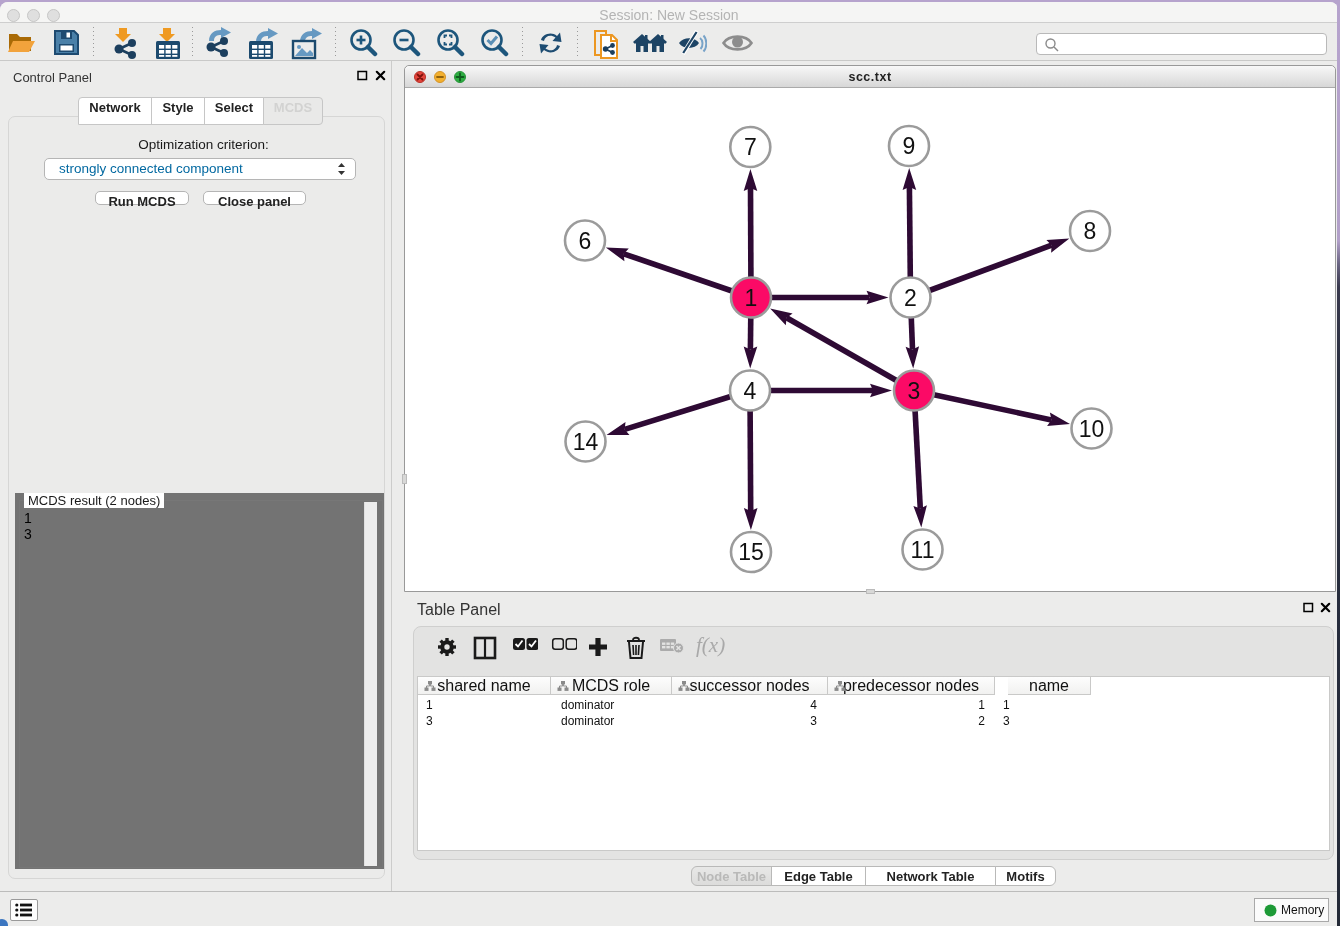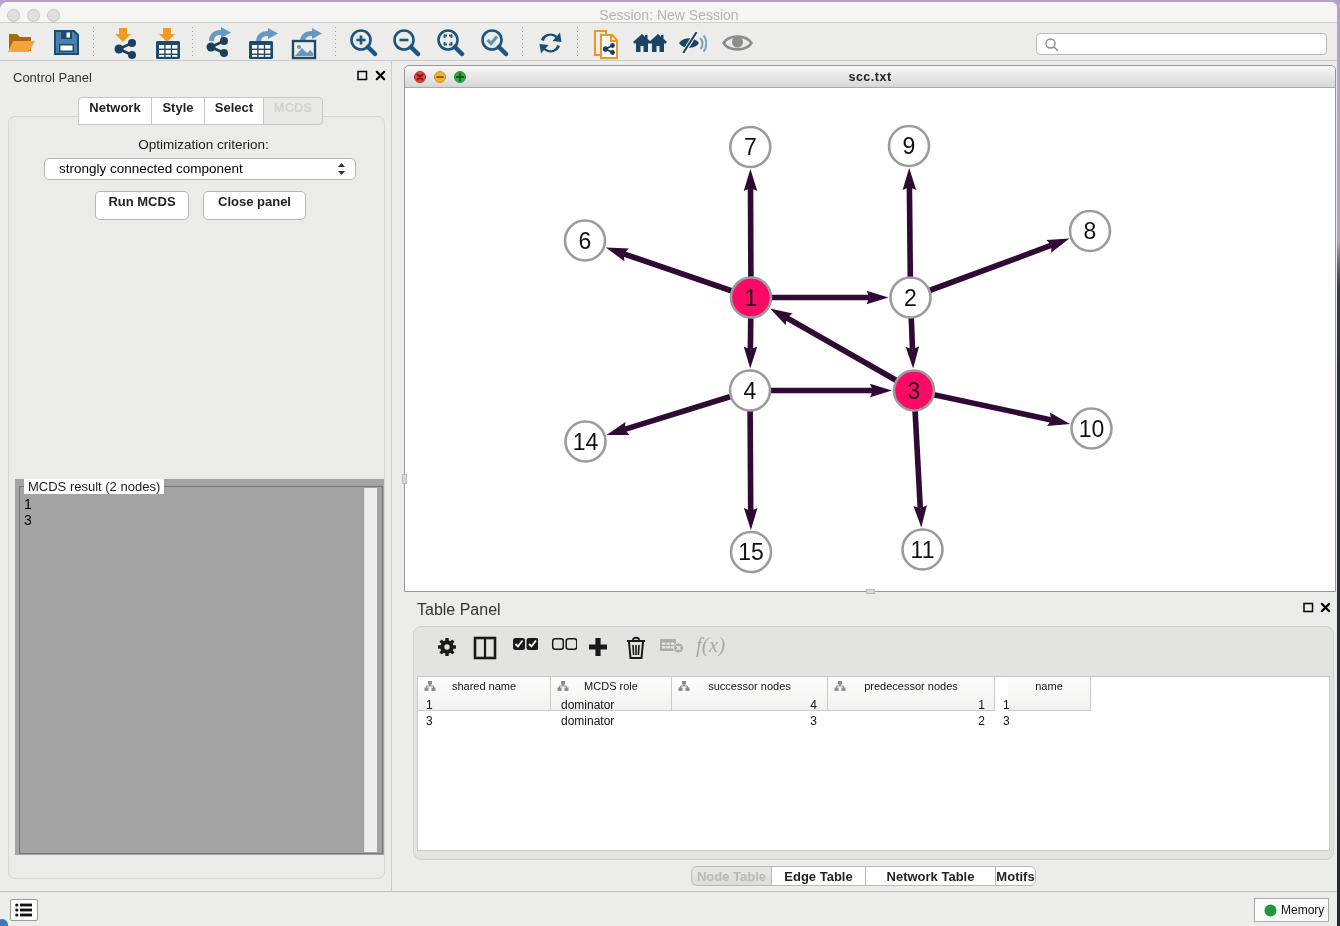--- a/index.html
+++ b/index.html
@@ -35,25 +35,25 @@
   #cphead { position:absolute; left:13px; top:9px; font-size:13px; color:#333; }
   .wbtn { position:absolute; font-size:12px; color:#000; font-weight:bold; }
   .tab { position:absolute; top:36px; height:28px; background:#fff; border:1px solid #c6c6c6;
     font-size:13px; font-weight:bold; color:#222; text-align:center; line-height:19px; }
   #cpbody { position:absolute; left:8px; top:55px; width:377px; height:763px;
     background:#ebebea; border:1px solid #d6d6d5; border-radius:7px; }
   #optlabel { position:absolute; left:0; top:76px; width:100%; text-align:center;
     font-size:13.5px; color:#1a1a1a;padding-left:16px; }
   #dropdown { position:absolute; left:44px; top:97px; width:312px; height:22px;
     background:#fff; border:1px solid #b5b5b5; border-radius:5px;
-    font-size:13.5px; color:#000000; line-height:20px; padding-left:14px; }
-  .btn { position:absolute; top:130px; height:29px; background:#fff;
+    font-size:13.5px; color:#0369a1; line-height:20px; padding-left:14px; }
+  .btn { position:absolute; top:130px; height:14px; background:#fff;
     border:1px solid #b5b5b5; border-radius:5px; font-size:13px; font-weight:bold; color:#222;
     text-align:center; line-height:20px; }
-  #fieldset { position:absolute; left:15px; top:418px; width:369px; height:376px; background:#a3a3a3; }
+  #fieldset { position:absolute; left:15px; top:432px; width:369px; height:376px; background:#737373; }
   #fsborder { position:absolute; left:4px; top:7px; width:364px; height:368px;
     border:1px solid #777; }
   #fslegend { position:absolute; left:9px; top:0px; background:#fff; padding:0 4px;
     font-size:13px; color:#1a1a1a; }
   #fsscroll { position:absolute; right:7px; top:9px; width:13px; height:364px;
     background:#ededed; border-left:1px solid #e0e0e0; }
   #fstext { position:absolute; left:9px; top:17px; font-size:14px; color:#000; line-height:16.4px; }
   
   #statusbar { left:0; top:891px; width:1338px; height:35px; background:#ececeb;
     border-top:1px solid #bcbcbb; }
@@ -337,23 +337,23 @@
 <text x="346.0" y="471.0" font-size="23" fill="#111" text-anchor="middle">15</text>
   </svg>
 </div>
 <style>
   #tpanel { left:404px; top:595px; width:936px; height:296px; background:#ececeb; }
   #tphead { position:absolute; left:13px; top:6px; font-size:16px; color:#333; }
   #tpbox { position:absolute; left:9px; top:31px; width:921px; height:234px;
     background:#e3e3e2; border:1px solid #cfcfce; border-radius:8px; }
   #tptable { position:absolute; left:13px; top:81px; width:913px; height:175px; background:#fff;
     border:1px solid #c9c9c8; }
-  .th { position:absolute; top:0; height:34px; border-right:1px solid #c9c9c8;
+  .th { position:absolute; top:0; height:18px; border-right:1px solid #c9c9c8;
     background:linear-gradient(180deg,#fdfdfd 0,#f1f1f0 100%); border-bottom:1px solid #c9c9c8;
-    font-size:11px; color:#111; text-align:center; line-height:18px; }
+    font-size:16px; color:#111; text-align:center; line-height:18px; }
   .sorticon { position:absolute; left:6px; top:3px; }
   .td { position:absolute; font-size:12px; color:#111; height:16px; line-height:16px; }
   .tabbar { position:absolute; left:0; top:271px; width:100%; }
   .btab { position:absolute; height:20px; background:#fff; border:1px solid #b9b9b8;
     font-size:13px; font-weight:bold; color:#222; text-align:center; line-height:19px; }
   #ticonrow svg { position:absolute; top:0; }
 </style>
 <div class="abs" id="tpanel">
   <div id="tphead">Table Panel</div>
   <svg class="wbtn" style="left:899px;top:7px" width="11" height="11" viewBox="0 0 11 11">
@@ -467,21 +467,21 @@
     <div class="td" style="left:8px;top:36px">3</div>
     <div class="td" style="left:143px;top:36px">dominator</div>
     <div class="td" style="left:254px;top:36px;width:145px;text-align:right">3</div>
     <div class="td" style="left:410px;top:36px;width:157px;text-align:right">2</div>
     <div class="td" style="left:585px;top:36px">3</div>
   </div>
   <div class="tabbar">
     <div class="btab" style="left:287px;width:81px;border-radius:6px 0 0 6px;background:linear-gradient(180deg,#e8e8e7,#dcdcdb);color:#b9b9b8">Node Table</div>
     <div class="btab" style="left:367px;width:95px">Edge Table</div>
     <div class="btab" style="left:461px;width:131px">Network Table</div>
-    <div class="btab" style="left:591px;width:41px;border-radius:0 6px 6px 0">Motifs</div>
+    <div class="btab" style="left:591px;width:61px;border-radius:0 6px 6px 0">Motifs</div>
   </div>
 </div>
 <div class="abs" id="statusbar">
   <div id="listbtn">
     <svg width="18" height="14" viewBox="0 0 18 14" style="position:absolute;left:4px;top:3px">
       <g fill="#111">
         <circle cx="1.8" cy="2" r="1.6"></circle>
           <rect x="5" y="0.6" width="12" height="2.8"></rect>
         <circle cx="1.8" cy="7" r="1.6"></circle>
           <rect x="5" y="5.6" width="12" height="2.8"></rect>

